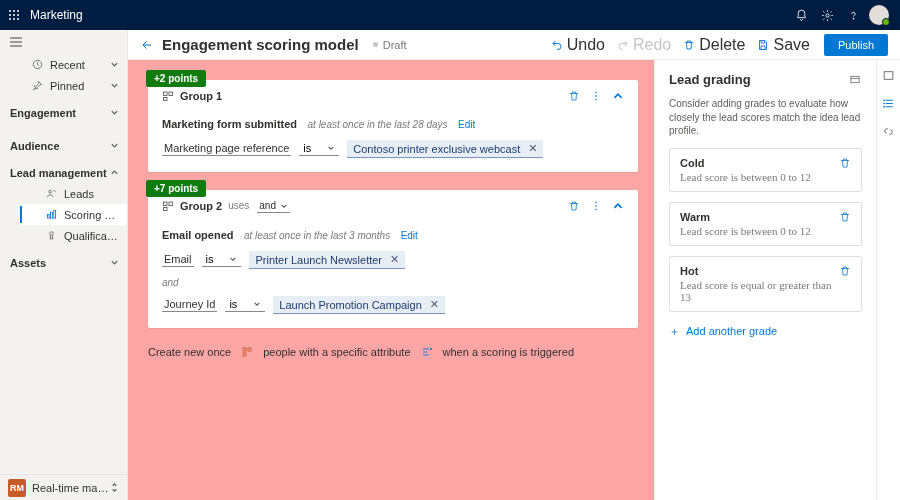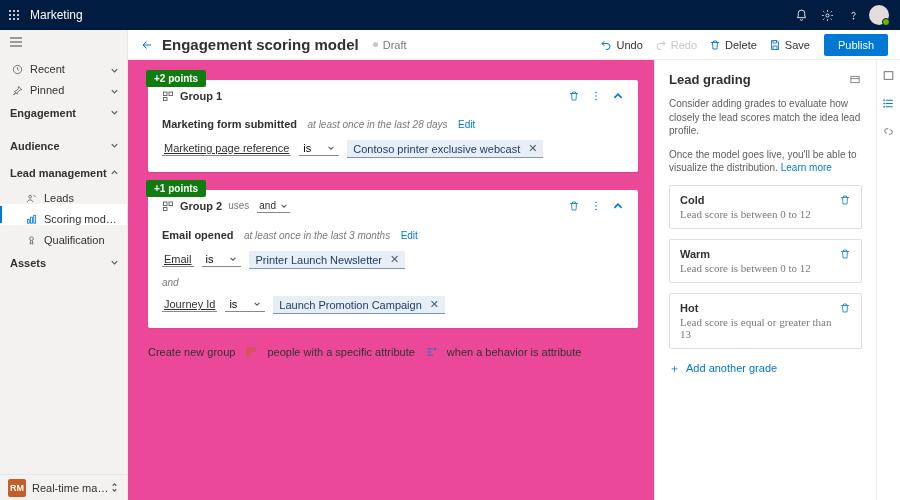--- a/index.html
+++ b/index.html
@@ -8,41 +8,41 @@
   .topbar .waffle svg { display:block; }
   .topbar .app-name { margin-left: 10px; font-weight: 500; }
   .topbar .spacer { flex: 1; }
   .topbar .tb-icon { width: 26px; height: 30px; display: flex; align-items: center; justify-content: center; cursor: pointer; }
   .avatar { width: 20px; height: 20px; border-radius: 50%; background: #e2ddd8; position: relative; }
   .avatar::after { content:""; position:absolute; right:-1px; bottom:-1px; width:6px; height:6px; background:#6BB700; border:1px solid #001C41; border-radius:50%; }
 
   .shell { display:flex; height: calc(500px - 30px); }
   .nav { width: 128px; background:#F3F2F1; border-right:1px solid #e6e6e6; display:flex; flex-direction:column; font-size:11px; color:#323130; }
   .nav-top { display:flex; align-items:center; height:24px; padding:0 10px; }
-  .nav-item { display:flex; align-items:flex-end; height:21px; padding:0 8px 0 10px; cursor:pointer; }
+  .nav-item { display:flex; align-items:center; height:21px; padding:0 8px 0 10px; cursor:pointer;margin-left:20px; }
   .nav-item .nicon { width:14px; display:flex; justify-content:center; color:#605E5C; }
   .nav-item .nlabel { margin-left:6px; flex:1; white-space:nowrap; overflow:hidden; text-overflow:ellipsis; }
   .nav-item .chev { color:#605E5C; }
   .nav-section { height:21px; display:flex; align-items:center; padding:0 8px 0 10px; font-weight:600; cursor:pointer; }
   .nav-section .nlabel { flex:1; }
   .nav-sub { padding-left: 24px; }
   .nav-item.active { background:#fff; position:relative; }
   .nav-item.active::before { content:""; position:absolute; left:0; top:2px; bottom:2px; width:2px; background:#0078D4; }
   .nav-footer { margin-top:auto; display:flex; align-items:center; height:26px; padding:0 8px; border-top:1px solid #e6e6e6; }
   .nf-badge { width:18px; height:18px; background:#C75C26; color:#fff; font-size:9px; display:flex; align-items:center; justify-content:center; border-radius:2px; font-weight:600; }
   .nf-label { margin-left:6px; font-size:11px; flex:1; white-space:nowrap; overflow:hidden; text-overflow:ellipsis; }
 
-  .main { flex:1; display:flex; flex-direction:column; background:#ec4899; position:relative; }
+  .main { flex:1; display:flex; flex-direction:column; background:#fca5a5; position:relative; }
   .cmdbar { height:30px; background:#fff; display:flex; align-items:center; padding:0 12px; border-bottom:1px solid #EDEBE9; }
   .cmdbar .back { color:#0078D4; margin-right:8px; cursor:pointer; }
   .cmdbar .title { font-size:15px; font-weight:600; color:#323130; }
   .cmdbar .status-dot { width:5px; height:5px; border-radius:50%; background:#C8C6C4; margin:0 5px 0 14px; }
   .cmdbar .status { font-size:11px; color:#7a7a7a; }
   .cmdbar .spacer { flex:1; }
-  .cmd-btn { display:flex; align-items:center; font-size:11px; color:#323130; margin-left:12px; cursor:pointer; }
+  .cmd-btn { display:flex; align-items:center; font-size:16px; color:#323130; margin-left:12px; cursor:pointer; }
   .cmd-btn .ci { margin-right:4px; display:flex; }
   .cmd-btn.disabled { color:#C8C6C4; }
   .cmd-btn.disabled svg { stroke:#C8C6C4!important; }
   .publish { background:#0078D4; color:#fff; height:22px; padding:0 14px; border-radius:2px; display:flex; align-items:center; font-size:11px; margin-left:14px; cursor:pointer; }
 
   .work { flex:1; display:flex; overflow:hidden; }
   .canvas { flex:1; overflow:auto; padding:14px 16px 14px 20px; }
   .rail { width:24px; background:#fff; border-left:1px solid #EDEBE9; display:flex; flex-direction:column; align-items:center; padding-top:6px; gap:10px; }
   .rail .ritem { width:18px; height:18px; display:flex; align-items:center; justify-content:center; color:#605E5C; cursor:pointer; }
   .rail .ritem.active { position:relative; }
@@ -55,21 +55,21 @@
   .gh-title { font-size:11px; font-weight:600; color:#323130; }
   .gh-uses { font-size:10px; color:#7a7a7a; margin-left:6px; }
   .gh-op { font-size:10px; color:#323130; margin-left:8px; border-bottom:1px solid #8A8886; padding:0 2px 1px 2px; display:flex; align-items:center; gap:4px; cursor:pointer; }
   .gh-spacer { flex:1; }
   .gh-act { color:#0078D4; margin-left:10px; cursor:pointer; }
   .group-body { padding:4px 14px 14px 14px; }
   .rule-title { font-size:11px; font-weight:600; color:#323130; display:inline; }
   .rule-sub { font-size:10px; font-style:italic; color:#7a7a7a; margin-left:6px; }
   .rule-edit { font-size:10px; color:#0078D4; margin-left:6px; cursor:pointer; }
   .cond-row { display:flex; align-items:center; margin-top:8px; font-size:11px; }
-  .cond-row .field { color:#323130; border-bottom:1px solid #8A8886; padding:0 2px 1px 2px; margin-right:8px;text-decoration:underline; }
+  .cond-row .field { color:#323130; border-bottom:1px solid #8A8886; padding:0 2px 1px 2px; margin-right:8px; }
   .cond-row .op { display:flex; align-items:center; gap:16px; border-bottom:1px solid #8A8886; padding:0 4px 1px 4px; margin-right:8px; cursor:pointer; }
   .cond-row .chip { background:#E8EEF6; color:#1c3d6e; padding:2px 6px; border-bottom:1px solid #7a95bd; display:flex; align-items:center; }
   .cond-row .chip .x { margin-left:8px; color:#4b5a73; cursor:pointer; }
   .and-row { font-size:10px; font-style:italic; color:#7a7a7a; margin:8px 0 0 0; }
 
   .create-row { font-size:11px; color:#323130; display:flex; align-items:center; gap:10px; }
   .create-row .cicon { color:#0078D4; }
 
   .side { width:222px; background:#fff; border-left:1px solid #EDEBE9; padding:12px 14px; overflow:auto; }
   .side h2 { font-size:13px; font-weight:600; color:#323130; display:flex; align-items:center; }
@@ -347,21 +347,21 @@
                 </span>
               <span class="chip">
                   <span>Contoso printer exclusive webcast</span>
                   <span class="x">✕</span>
                 </span>
             </div>
           </div>
         </div>
 
         <div class="group">
-          <div class="points-tag">+1 points</div>
+          <div class="points-tag">+7 points</div>
           <div class="group-head">
             <span class="gh-icon">
                 <svg width="12" height="12" viewBox="0 0 24 24" fill="none" stroke="#605E5C" stroke-width="1.8">
                   <rect x="3" y="4" width="7" height="7"></rect>
                   <rect x="14" y="4" width="7" height="7"></rect>
                   <rect x="3" y="15" width="7" height="6"></rect>
                 </svg>
               </span>
             <span class="gh-title">Group 2</span>
             <span class="gh-uses">uses</span>
@@ -420,51 +420,50 @@
                 </span>
               <span class="chip">
                   <span>Launch Promotion Campaign</span>
                   <span class="x">✕</span>
                 </span>
             </div>
           </div>
         </div>
 
         <div class="create-row">
-          <span>Create new group</span>
+          <span>Create new once</span>
           <span class="cicon">
               <svg width="12" height="12" viewBox="0 0 24 24" fill="none" stroke="#C75C26" stroke-width="1.8">
                 <rect x="4" y="4" width="6" height="6"></rect>
                 <rect x="14" y="4" width="6" height="6"></rect>
                 <rect x="4" y="14" width="6" height="6"></rect>
               </svg>
             </span>
           <span>people with a specific attribute</span>
           <span class="cicon">
               <svg width="12" height="12" viewBox="0 0 24 24" fill="none" stroke="#0078D4" stroke-width="1.8">
                 <path d="M4 6h12M4 12h8M4 18h12M18 4l4 2-4 2"></path>
               </svg>
             </span>
-          <span>when a behavior is attribute</span>
+          <span>when a scoring is triggered</span>
         </div>
       </div>
 
       <div class="side">
         <h2>
             <span>Lead grading</span>
             <span class="sp"></span>
             <span>
               <svg width="14" height="11" viewBox="0 0 24 24" fill="none" stroke="#605E5C" stroke-width="1.6">
                 <rect x="3" y="5" width="18" height="14"></rect>
                 <line x1="3" y1="10" x2="21" y2="10"></line>
               </svg>
             </span>
           </h2>
         <div class="hint">Consider adding grades to evaluate how closely the lead scores match the idea lead profile.</div>
-        <div class="hint"><span>Once the model goes live, you'll be able to visualize the distribution. </span><a>Learn more</a></div>
 
         <div class="grade-card">
           <div class="gc-main">
               <div class="gc-title">Cold</div>
               <div class="gc-sub">Lead score is between 0 to 12</div>
             </div>
           <span class="gc-del">
               <svg width="12" height="12" viewBox="0 0 24 24" fill="none" stroke="#0078D4" stroke-width="1.6">
                 <path d="M4 7h16M9 7V4h6v3M7 7l1 13h8l1-13"></path>
               </svg>

